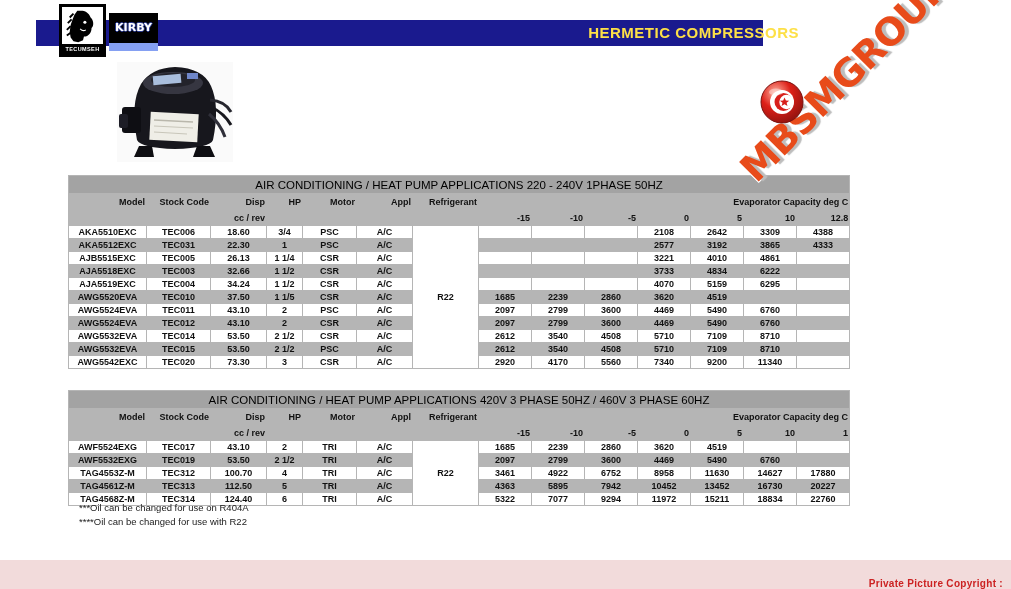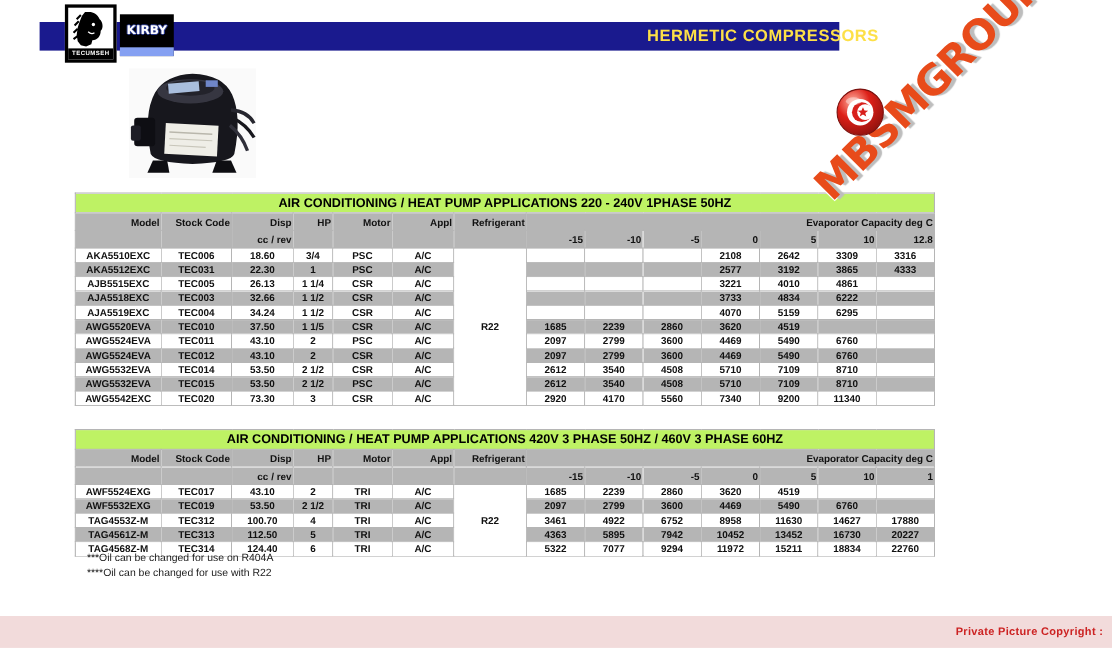--- a/index.html
+++ b/index.html
@@ -40,34 +40,34 @@
     font-family:"DejaVu Sans",sans-serif;
   }
   .flag-ball{position:absolute;left:760px;top:80px;width:44px;height:44px;z-index:6;}
   
   .tablewrap{position:absolute;left:68px;width:784px;}
   .tw1{top:175px;}
   .tw2{top:390px;}
   table.spec{border-collapse:collapse;width:782px;table-layout:fixed;border:1px solid #8f8f8f;}
   table.spec td{border:1px solid #b5b5b5;overflow:hidden;white-space:nowrap;}
   .title-row td{
-    background:#bef264;font-weight:bold;font-size:11.5px;text-align:center;height:15px;
+    background:#a3a3a3;font-weight:normal;font-size:11.5px;text-align:center;height:15px;
     border:1px solid #8f8f8f;color:#000;
   }
   td.hcell{background:#b5b5b5;font-weight:bold;font-size:9px;text-align:right;height:13px;color:#111;}
   td.cell{font-weight:bold;font-size:9px;text-align:center;height:12px;padding:0 1px;color:#111;position:relative;}
   tr.white td.cell{background:#fff;}
   tr.gray td.cell{background:#b5b5b5;}
   td.cell.refrig{background:#b5b5b5;}
   
   .footnotes{position:absolute;left:79px;top:501px;font-size:9.5px;color:#1a1a1a;line-height:14px;}
   
   .footer{
     position:absolute;left:0;bottom:0;width:1011px;height:29px;background:#f2dbdb;
-    display:flex;align-items:center;justify-content:flex-end;box-sizing:border-box;padding-right:8px;gap:14px;
+    display:flex;align-items:flex-end;justify-content:flex-end;box-sizing:border-box;padding-right:8px;gap:14px;
   }
   .copyright{color:#cc2222;font-weight:bold;font-size:10px;letter-spacing:.3px;}
   .site{color:#c9c9c9;font-size:18px;letter-spacing:1px;font-family:"DejaVu Sans",sans-serif;}
 </style>
 </head>
 <body>
 
 <div class="navy-bar">
   <div class="navy-title">HERMETIC COMPRESSORS</div>
 </div>
@@ -183,21 +183,21 @@
           <td class="cell">3/4</td>
           <td class="cell">PSC</td>
           <td class="cell">A/C</td>
           <td class="cell refrig" rowspan="11">R22</td>
           <td class="cell"></td>
           <td class="cell"></td>
           <td class="cell"></td>
           <td class="cell">2108</td>
           <td class="cell">2642</td>
           <td class="cell">3309</td>
-          <td class="cell">3316</td>
+          <td class="cell">4388</td>
         </tr>
         <tr class="gray">
           <td class="cell">AKA5512EXC</td>
           <td class="cell">TEC031</td>
           <td class="cell">22.30</td>
           <td class="cell">1</td>
           <td class="cell">PSC</td>
           <td class="cell">A/C</td>
           <td class="cell"></td>
           <td class="cell"></td>

